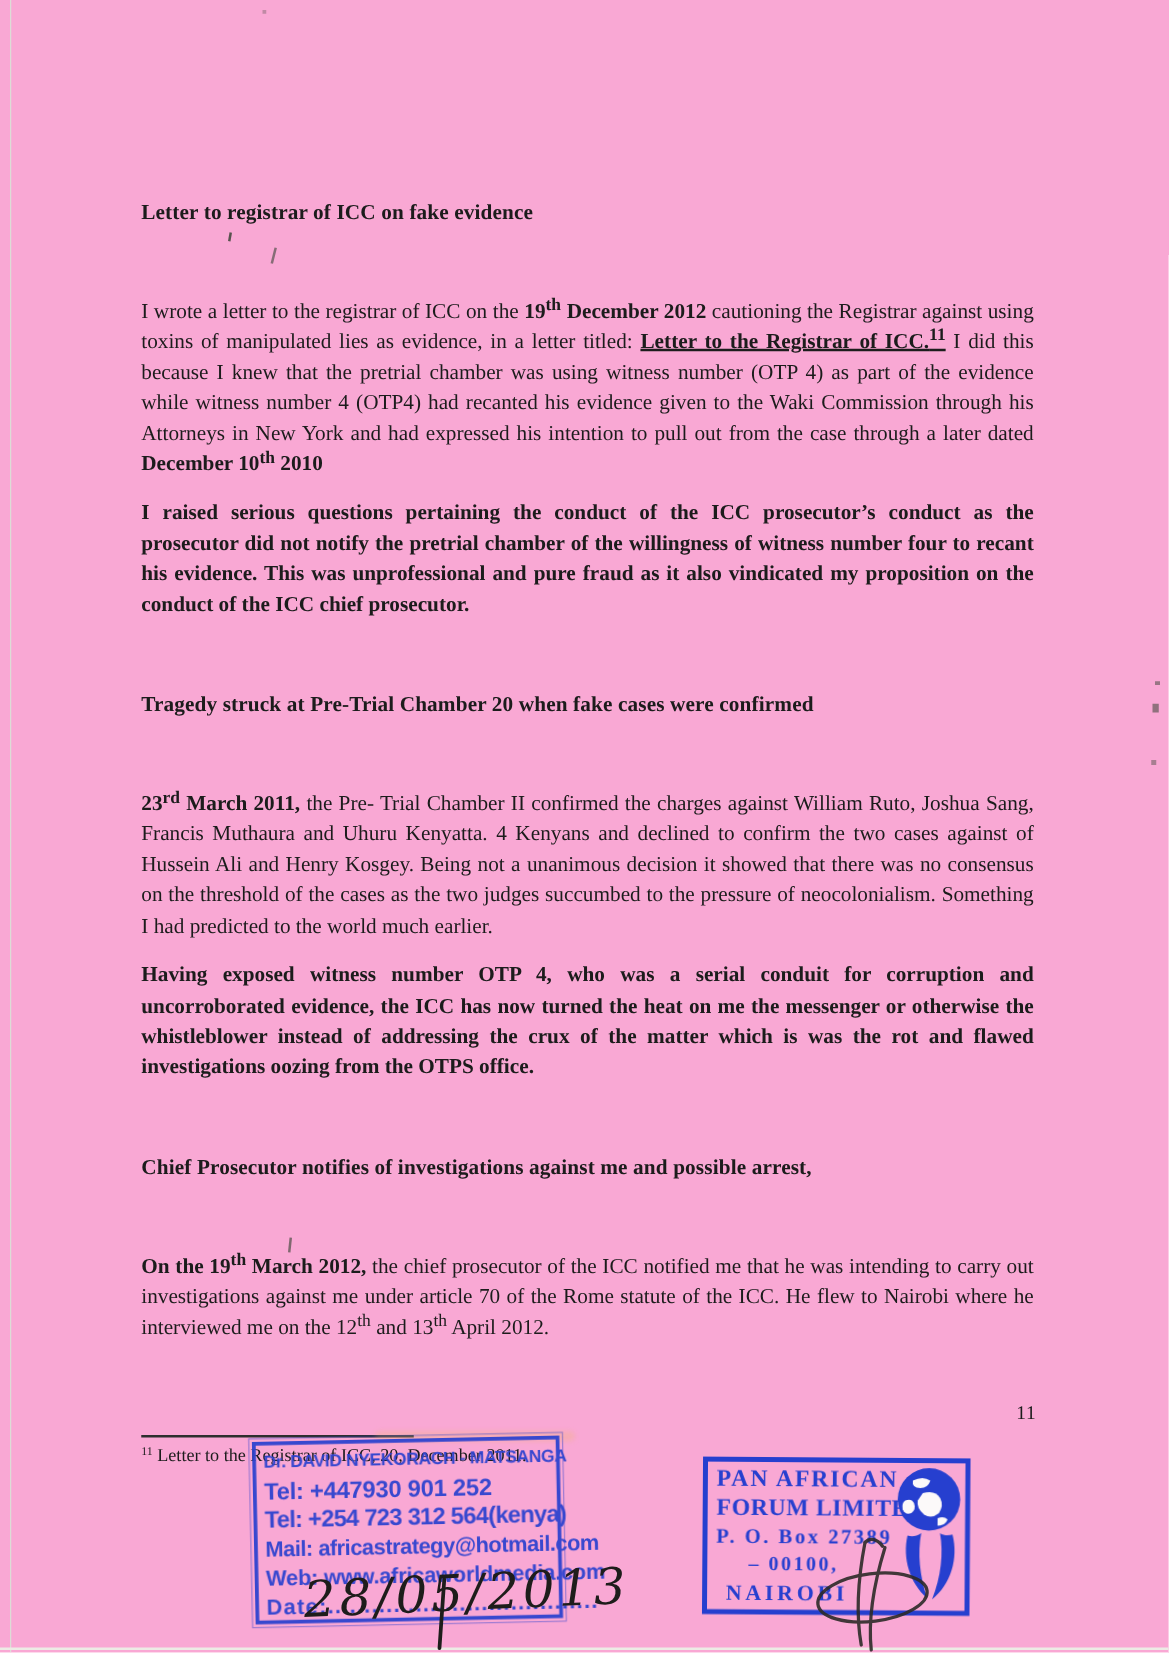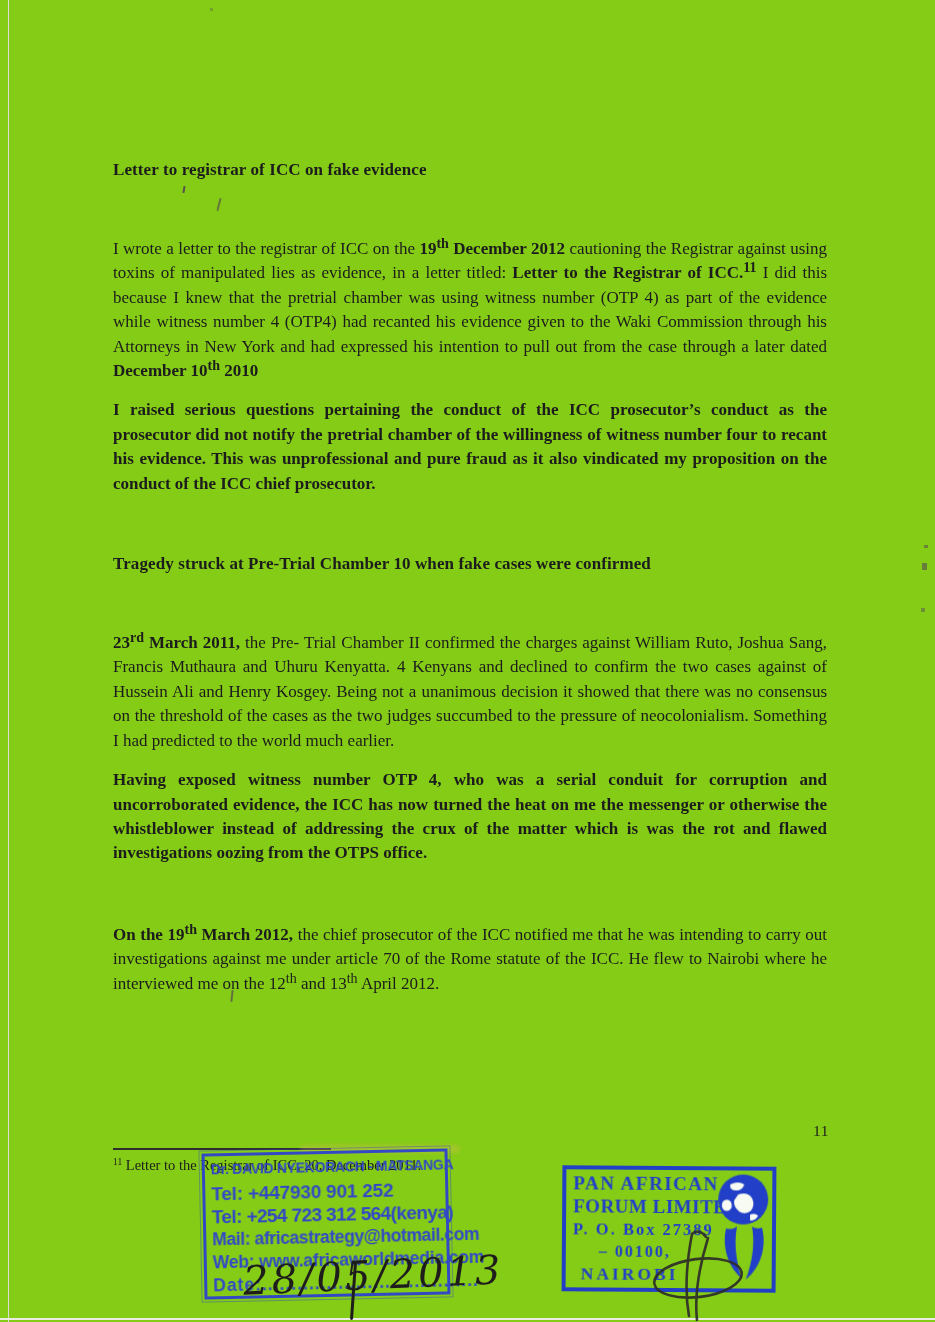--- a/index.html
+++ b/index.html
@@ -1,29 +1,29 @@
 <!DOCTYPE html>
 <html style="--stamp_left_blue: #2e43cf; --stamp_right_blue: #1e3bcf; --ink_black: #1e1d1b;"><head>
 <meta charset="utf-8">
 <style>
   html,body { margin:0; padding:0; background:#ffffff; }
   .page {
     position:relative; width:935px; height:1322px; margin:0 auto;
-    background:#84cc16; overflow:hidden;
+    background:#f9a8d4; overflow:hidden;
     font-family:"Liberation Serif", serif; color:#1c1c1c;
   }
   .edge-left { position:absolute; left:8px; top:0; width:1px; height:100%; background:#dddcd6; }
   .edge-bottom { position:absolute; left:0; bottom:2px; width:100%; height:2px; background:#edebe5; }
 
   .doc { position:absolute; left:113px; top:159px; width:714px; }
   .sec { font-size:17px; line-height:24.4px; text-align:justify; margin:0 0 15px 0; }
   .sec-heading { font-weight:bold; text-align:left; line-height:21px; margin-bottom:57px; letter-spacing:0.1px; }
   .sec.before-heading { margin-bottom:57px;font-weight:bold; }
   .b { font-weight:bold; }
-  .u { text-decoration-thickness:1.5px; }
+  .u { text-decoration:underline; text-decoration-thickness:1.5px; }
   .doc sup { font-size:14px; line-height:0; vertical-align:6px; }
   .footnote-rule { width:218px; height:0; border:none; border-top:2px solid #2e2e2e; margin:0 0 5px 0; }
   .footnote { font-size:14.5px; line-height:20px; text-align:left; }
   .footnote sup { font-size:9.5px; vertical-align:5px; }
 
   .page-number { position:absolute; right:106px; top:1122px; font-size:15.5px; letter-spacing:0.5px; }
 
   
   .stamp-left {
     position:absolute; left:203px; top:1151px; width:246px; height:146px;
@@ -83,23 +83,24 @@
 <body>
 
 <div class="page">
   <div class="edge-left"></div>
   <div class="edge-bottom"></div>
 
   <div class="doc" id="doc-sections">
       <div class="sec sec-heading">Letter to registrar of ICC on fake evidence</div>
       <div class="sec sec-paragraph"><span>I wrote a letter to the registrar of ICC on the </span><span class="b">19</span><sup class="b">th</sup><span class="b"> December 2012</span><span> cautioning the Registrar against using toxins of manipulated lies as evidence, in a letter titled: </span><span class="u"><span class="b">Letter to the Registrar of ICC.</span><sup class="b">11</sup></span><span> I did this because I knew that the pretrial chamber was using witness number (OTP 4) as part of the evidence while witness number 4 (OTP4) had recanted his evidence given to the Waki Commission through his Attorneys in New York and had expressed his intention to pull out from the case through a later dated </span><span class="b">December 10</span><sup class="b">th</sup><span class="b"> 2010</span></div>
       <div class="sec sec-paragraph before-heading"><span>I raised serious questions pertaining the conduct of the ICC prosecutor’s conduct as the prosecutor did not notify the pretrial chamber of the willingness of witness number four to recant his evidence. This was unprofessional and pure fraud as it also vindicated my proposition on the conduct of the ICC chief prosecutor.</span></div>
-      <div class="sec sec-heading">Tragedy struck at Pre-Trial Chamber 10 when fake cases were confirmed</div>
+      <div class="sec sec-heading">Tragedy struck at Pre-Trial Chamber 20 when fake cases were confirmed</div>
       <div class="sec sec-paragraph"><span class="b">23</span><sup class="b">rd</sup><span class="b"> March 2011,</span><span> the Pre- Trial Chamber II confirmed the charges against William Ruto, Joshua Sang, Francis Muthaura and Uhuru Kenyatta. 4 Kenyans and declined to confirm the two cases against of Hussein Ali and Henry Kosgey.  Being not a unanimous decision it showed that there was no consensus on the threshold of the cases as the two judges succumbed to the pressure of neocolonialism. Something I had predicted to the world much earlier.</span></div>
       <div class="sec sec-paragraph before-heading"><span>Having exposed witness number OTP 4, who was a serial conduit for corruption and uncorroborated evidence, the ICC has now turned the heat on  me the messenger or otherwise the whistleblower instead of addressing the crux of the matter which is was the rot and flawed investigations oozing from the OTPS office.</span></div>
+      <div class="sec sec-heading">Chief Prosecutor notifies of investigations against me and possible arrest,</div>
       <div class="sec sec-paragraph"><span class="b">On the 19</span><sup class="b">th</sup><span class="b"> March 2012,</span><span> the chief prosecutor of the ICC notified me that he was intending to carry out investigations against me under article 70 of the Rome statute of the ICC. He flew to Nairobi where he interviewed me on the 12</span><sup>th</sup><span> and 13</span><sup>th</sup><span> April 2012.</span></div>
     </div>
 
   <div class="doc" style="top:1148px;">
     <div class="footnote-rule"></div>
     <div class="footnote"><sup>11</sup> <span>Letter to the Registrar of ICC, 20, December 2011.</span></div>
   </div>
 
   <div class="page-number">11</div>
 

